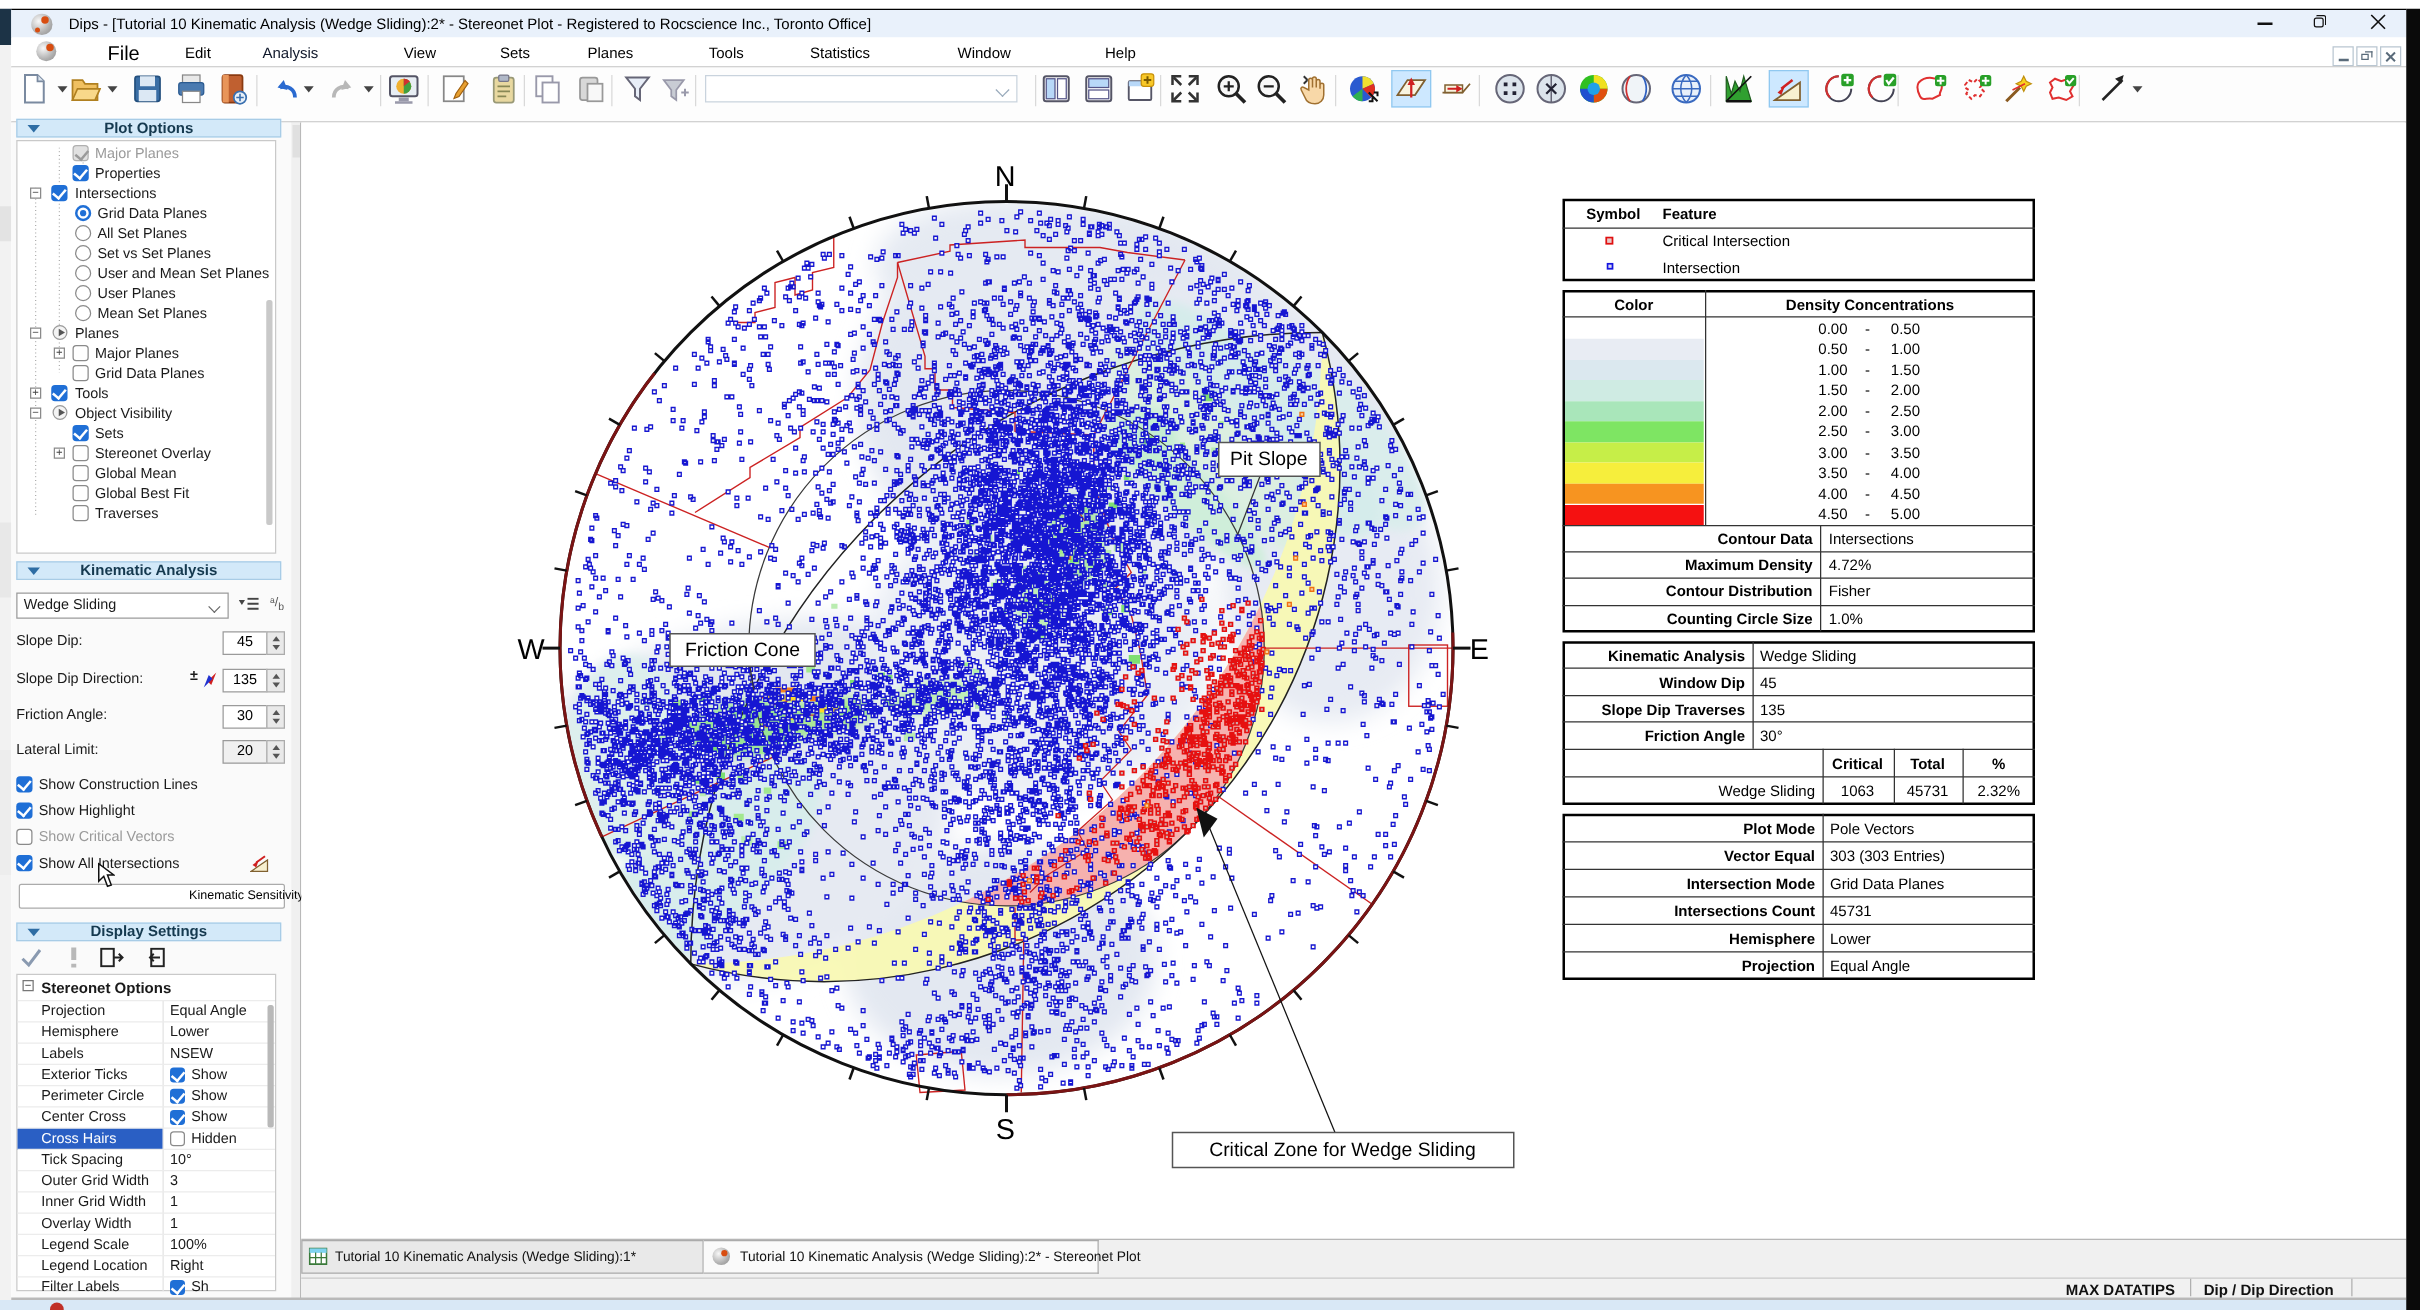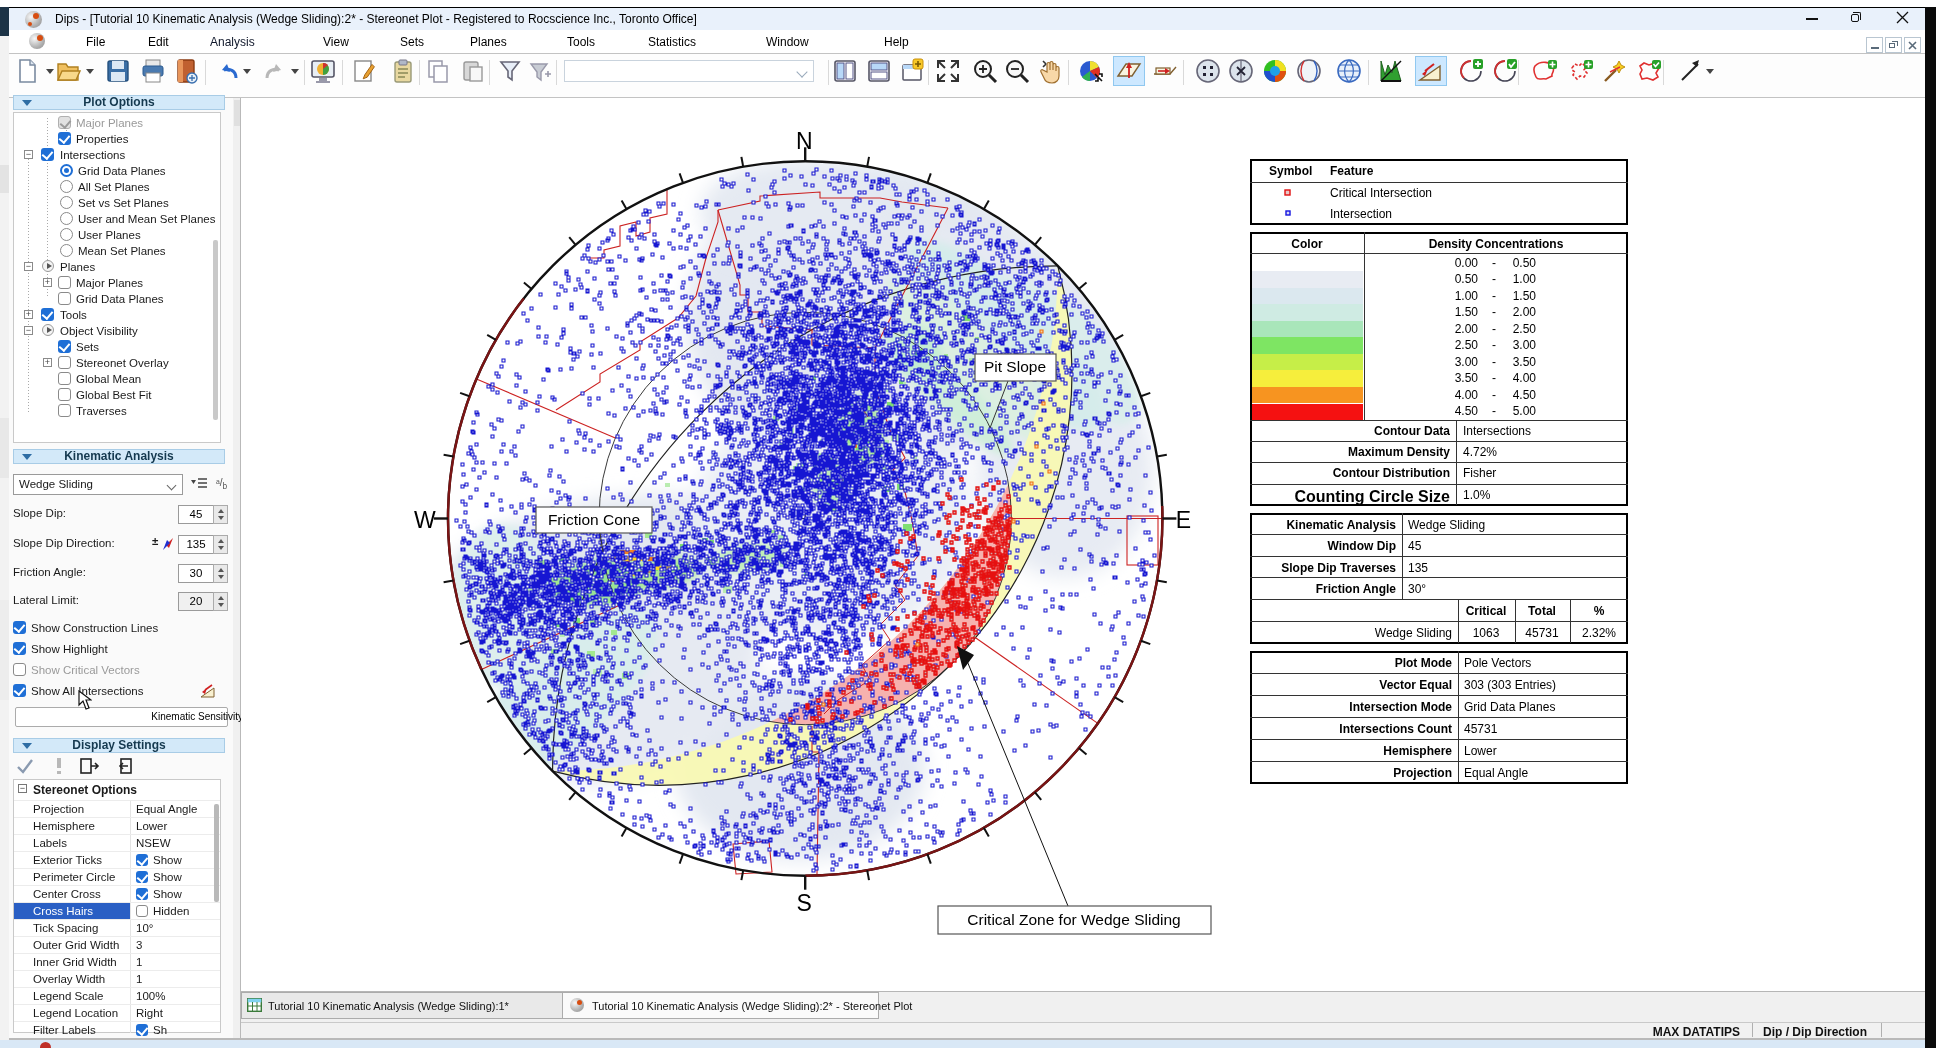--- a/index.html
+++ b/index.html
@@ -51,21 +51,21 @@
 <div class="abs" style="left:55px;top:12px;font-size:12px;color:#000">Dips - [Tutorial 10 Kinematic Analysis (Wedge Sliding):2* - Stereonet Plot - Registered to Rocscience Inc., Toronto Office]</div>
 <div class="abs" style="left:1806px;top:18px;width:12px;height:1.5px;background:#111"></div>
 <div class="abs" style="left:1851px;top:14px;width:8px;height:8px;border:1.2px solid #111;border-radius:2px"></div>
 <div class="abs" style="left:1853px;top:12px;width:8px;height:8px;border:1.2px solid #111;border-left:none;border-bottom:none;border-radius:0 2px 0 0"></div>
 <svg class="abs" style="left:1896px;top:11px" width="13" height="13">
     <path d="M1 1 L12 12 M12 1 L1 12" stroke="#111" stroke-width="1.3"></path>
   </svg>
 <div class="abs" style="left:9px;top:30px;width:1916px;height:23px;background:#fff"></div>
 <div class="abs" style="left:29px;top:33px;width:16px;height:16px;border-radius:50%;background:radial-gradient(circle at 35% 35%,#f8f8f8,#b0b0b0 60%,#8a8a8a)"></div>
 <div class="abs" style="left:37px;top:35px;width:6px;height:6px;border-radius:50%;background:#d84d10"></div>
-<div class="abs" style="left:86px;top:35px;font-size:12px;color:#000">File</div>
+<div class="abs" style="left:86px;top:35px;font-size:16px;color:#000">File</div>
 <div class="abs" style="left:148px;top:35px;font-size:12px;color:#000">Edit</div>
 <div class="abs" style="left:210px;top:35px;font-size:12px;color:#0f172a">Analysis</div>
 <div class="abs" style="left:323px;top:35px;font-size:12px;color:#000">View</div>
 <div class="abs" style="left:400px;top:35px;font-size:12px;color:#000">Sets</div>
 <div class="abs" style="left:470px;top:35px;font-size:12px;color:#000">Planes</div>
 <div class="abs" style="left:567px;top:35px;font-size:12px;color:#000">Tools</div>
 <div class="abs" style="left:648px;top:35px;font-size:12px;color:#000">Statistics</div>
 <div class="abs" style="left:766px;top:35px;font-size:12px;color:#000">Window</div>
 <div class="abs" style="left:884px;top:35px;font-size:12px;color:#000">Help</div>
 <div class="abs" style="left:1866px;top:37px;width:17px;height:16px;border:1px solid #b9c6d1;background:#fff"></div>
@@ -742,21 +742,21 @@
 <div class="abs" style="left:1250px;top:420px;width:378px;height:1.4px;background:#333"></div>
 <div class="tc" style="right:486px;top:424px;font-weight:bold;font-size:12px">Contour Data</div>
 <div class="tc" style="left:1463px;top:424px;font-size:12px">Intersections</div>
 <div class="abs" style="left:1250px;top:441px;width:378px;height:1.4px;background:#333"></div>
 <div class="tc" style="right:486px;top:445px;font-weight:bold;font-size:12px">Maximum Density</div>
 <div class="tc" style="left:1463px;top:445px;font-size:12px">4.72%</div>
 <div class="abs" style="left:1250px;top:462px;width:378px;height:1.4px;background:#333"></div>
 <div class="tc" style="right:486px;top:466px;font-weight:bold;font-size:12px">Contour Distribution</div>
 <div class="tc" style="left:1463px;top:466px;font-size:12px">Fisher</div>
 <div class="abs" style="left:1250px;top:484px;width:378px;height:1.4px;background:#333"></div>
-<div class="tc" style="right:486px;top:488px;font-weight:bold;font-size:16px">Counting Circle Size</div>
+<div class="tc" style="right:486px;top:488px;font-weight:bold;font-size:12px">Counting Circle Size</div>
 <div class="tc" style="left:1463px;top:488px;font-size:12px">1.0%</div>
 <div class="abs" style="left:1456px;top:420px;width:1.4px;height:85px;background:#333"></div>
 <div class="tbl" style="left:1250px;top:513px;width:378px;height:131px"></div>
 <div class="tc" style="right:540px;top:518px;font-weight:bold;font-size:12px">Kinematic Analysis</div>
 <div class="tc" style="left:1408px;top:518px;font-size:12px">Wedge Sliding</div>
 <div class="abs" style="left:1250px;top:534px;width:378px;height:1.4px;background:#333"></div>
 <div class="tc" style="right:540px;top:539px;font-weight:bold;font-size:12px">Window Dip</div>
 <div class="tc" style="left:1408px;top:539px;font-size:12px">45</div>
 <div class="abs" style="left:1250px;top:556px;width:378px;height:1.4px;background:#333"></div>
 <div class="tc" style="right:540px;top:561px;font-weight:bold;font-size:12px">Slope Dip Traverses</div>

